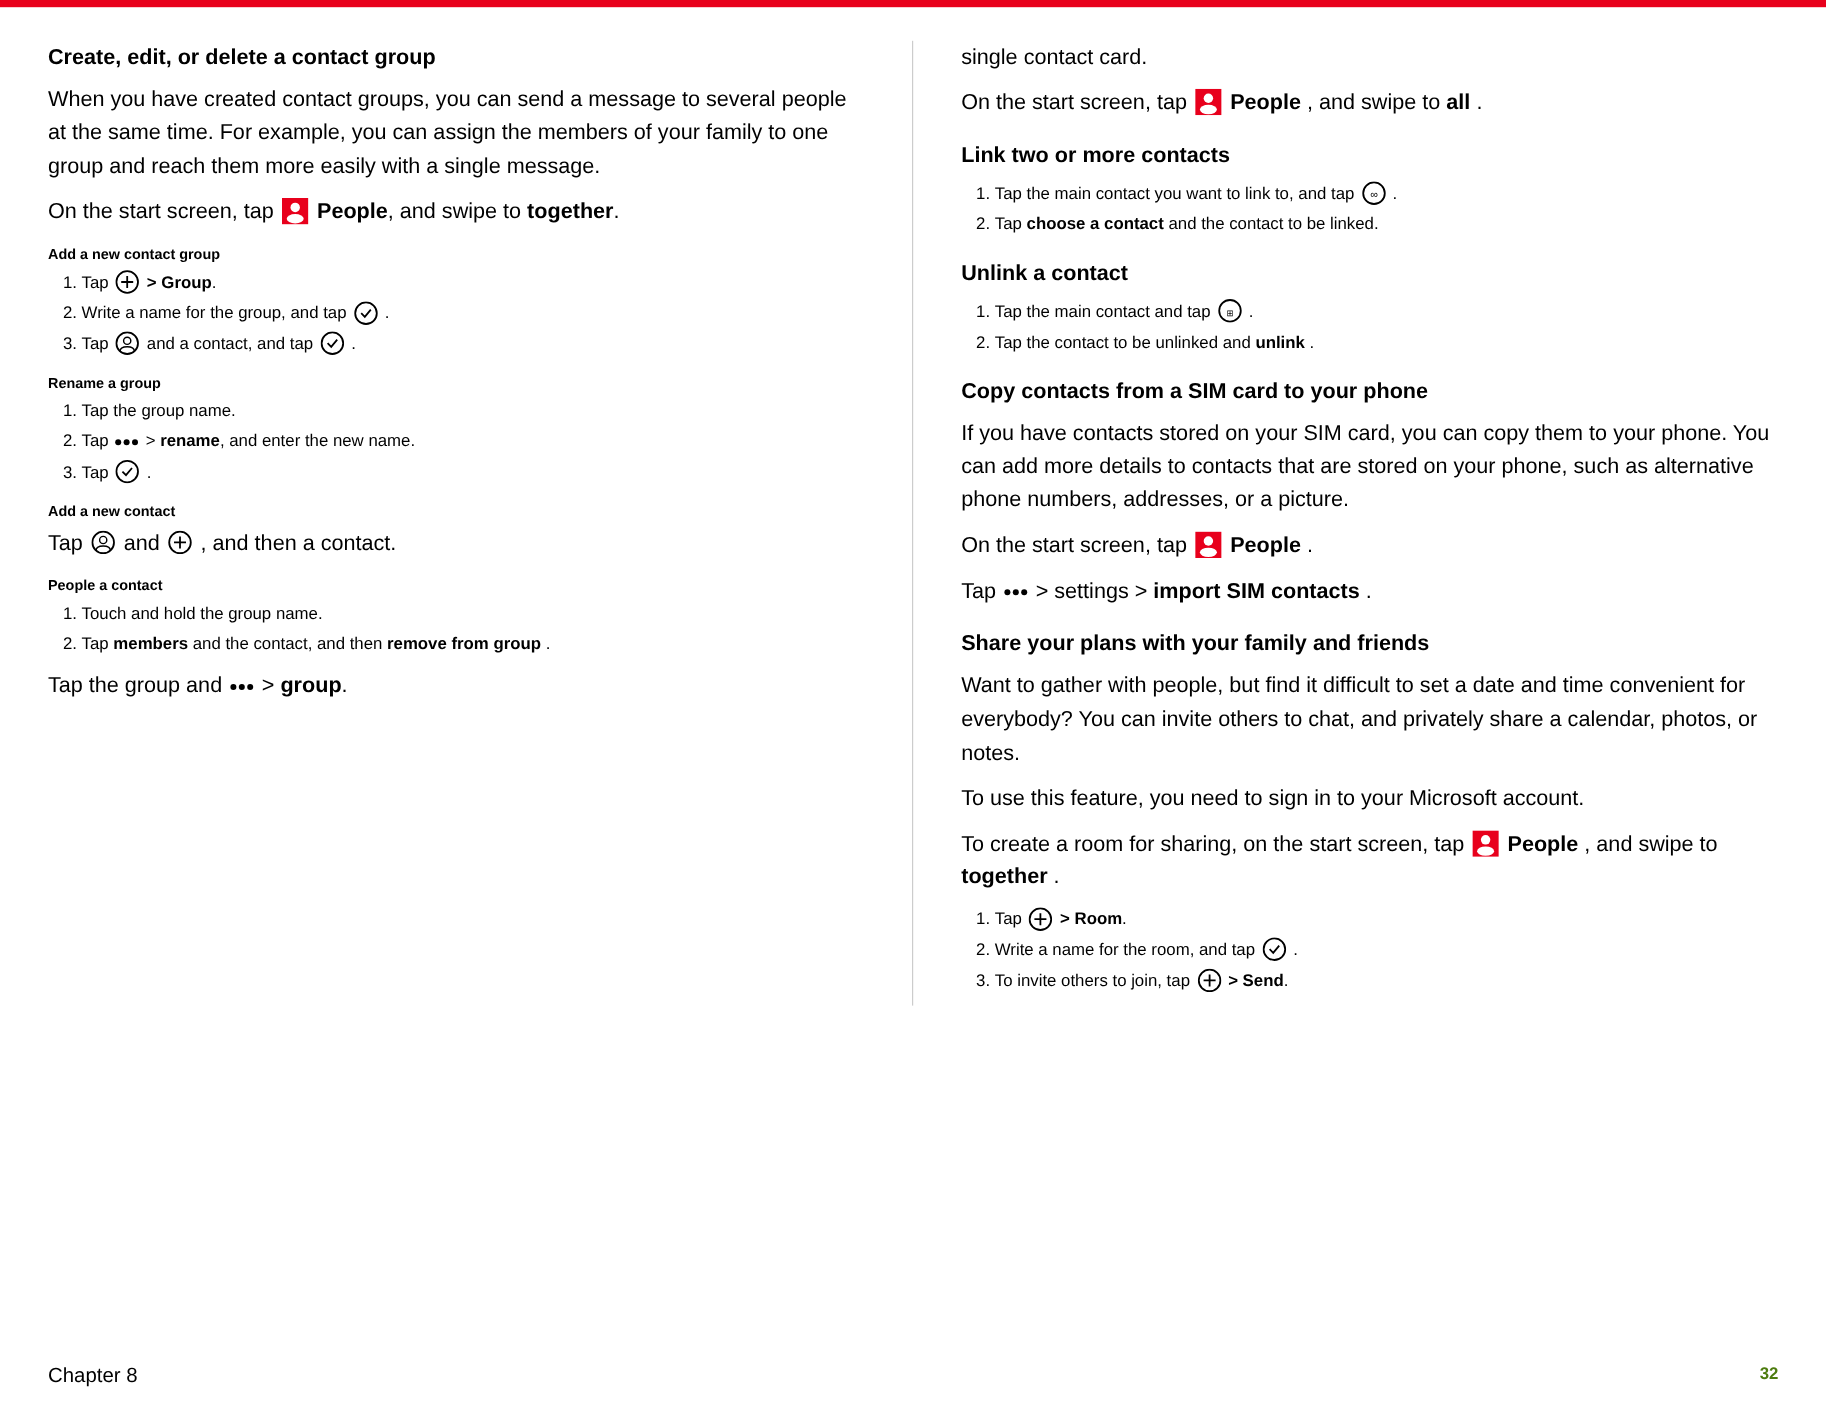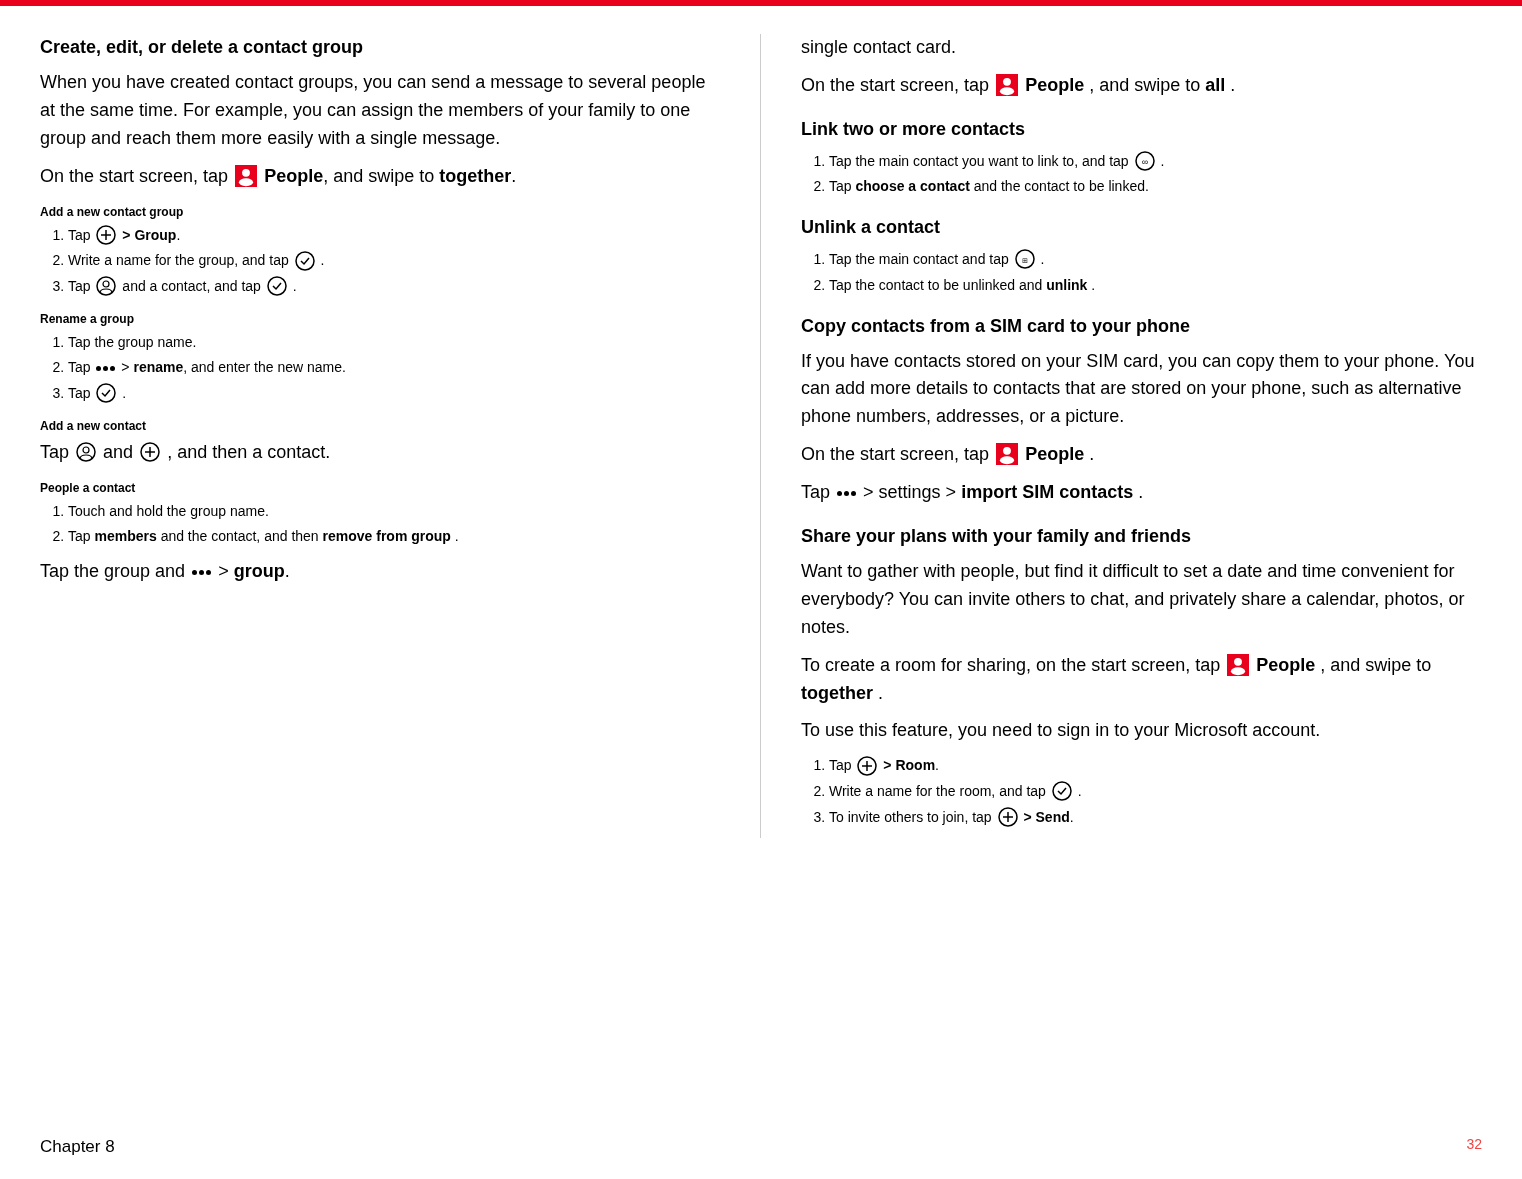--- a/index.html
+++ b/index.html
@@ -104,22 +104,22 @@
       display: flex;
       justify-content: space-between;
       padding: 0 40px;
     }
     .footer-left {
       font-size: 17px;
       color: #000;
     }
     .footer-right {
       font-size: 14px;
-      font-weight: normal;
-      color: #ef4444;
+      font-weight: bold;
+      color: #4d7c0f;
     }
     .subsection-title {
       font-weight: bold;
       font-size: 12px;
       margin-bottom: 4px;
       margin-top: 12px;
     }
     .add-contact-line {
       margin-bottom: 10px;
     }
@@ -357,37 +357,37 @@
       </span>
       <span>&gt; settings &gt;</span>
       <span class="bold">import SIM contacts</span>
       <span>.</span>
     </p>
 
     <div class="section-title">Share your plans with your family and friends</div>
 
     <p>Want to gather with people, but find it difficult to set a date and time convenient for everybody? You can invite others to chat, and privately share a calendar, photos, or notes.</p>
 
+    <p>To use this feature, you need to sign in to your Microsoft account.</p>
+
     <p>
       <span>To create a room for sharing, on the start screen, tap</span>
       <span class="people-icon">
         <svg viewBox="0 0 28 28" xmlns="http://www.w3.org/2000/svg">
           <rect width="28" height="28" fill="#e8001c"></rect>
           <circle cx="14" cy="10" r="5" fill="white"></circle>
           <ellipse cx="14" cy="22" rx="9" ry="5" fill="white"></ellipse>
         </svg>
       </span>
       <span class="bold">People</span>
       <span>, and swipe to</span>
       <span class="bold">together</span>
       <span>.</span>
     </p>
 
-    <p>To use this feature, you need to sign in to your Microsoft account.</p>
-
     <ol>
       <li>
         <span>Tap</span>
         <span class="inline-icon">
           <svg viewBox="0 0 20 20" xmlns="http://www.w3.org/2000/svg">
             <circle cx="10" cy="10" r="9" fill="none" stroke="#000" stroke-width="1.5"></circle>
             <line x1="10" y1="5" x2="10" y2="15" stroke="#000" stroke-width="1.5"></line>
             <line x1="5" y1="10" x2="15" y2="10" stroke="#000" stroke-width="1.5"></line>
           </svg>
         </span>

